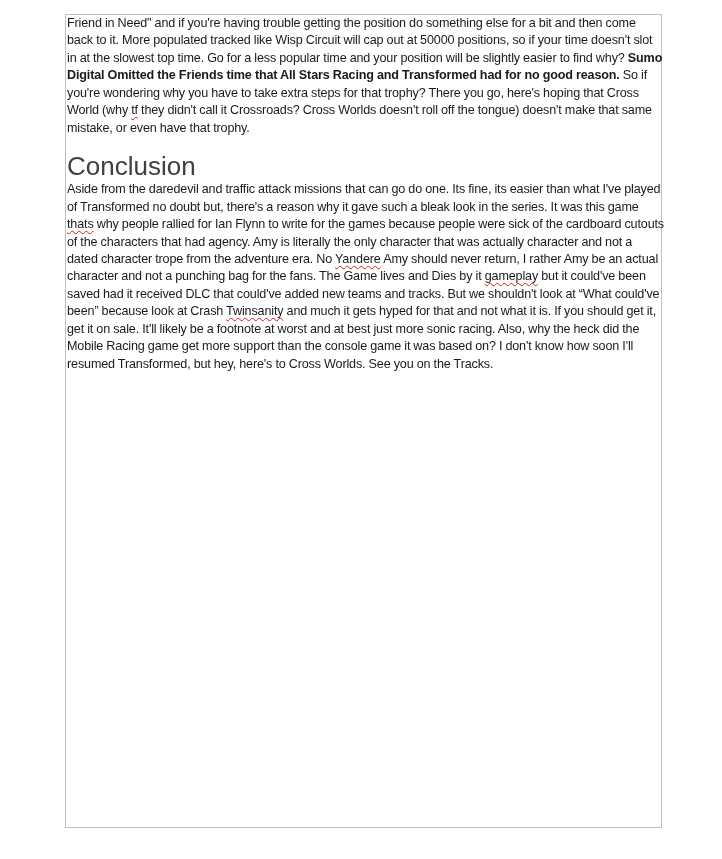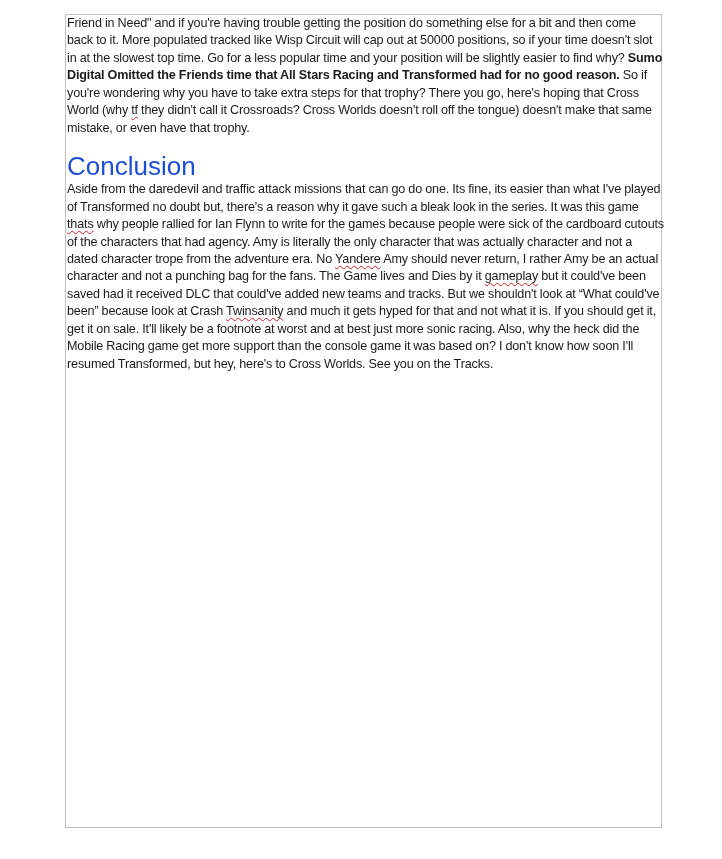--- a/index.html
+++ b/index.html
@@ -37,21 +37,21 @@
     }
     .para {
       margin: 0;
     }
     .heading {
       margin: 14px 0 0 0;
       font-size: 26px;
       line-height: 30px;
       font-weight: normal;
       letter-spacing: 0;
-      color: #1d4ed8;
+      color: #404040;
     }
     .bold {
       font-weight: bold;
     }
     .spell {
       text-decoration: underline wavy #d02020;
       text-decoration-thickness: 1px;
       text-underline-offset: 2px;
     }
   </style>

